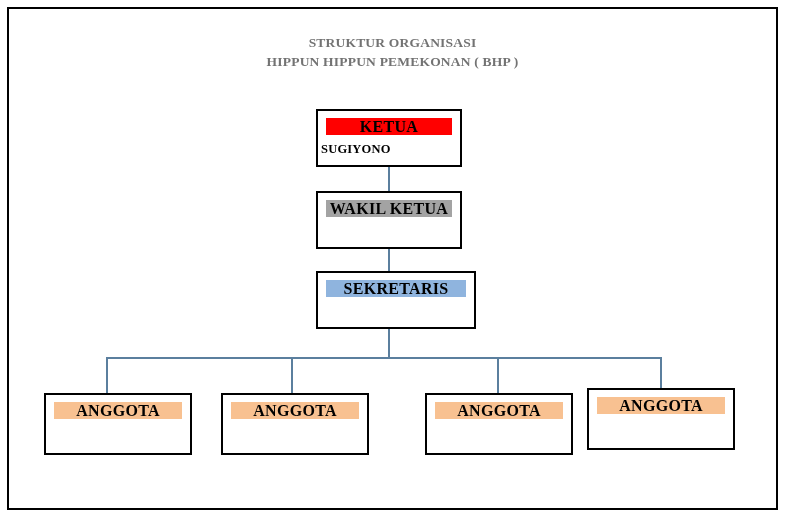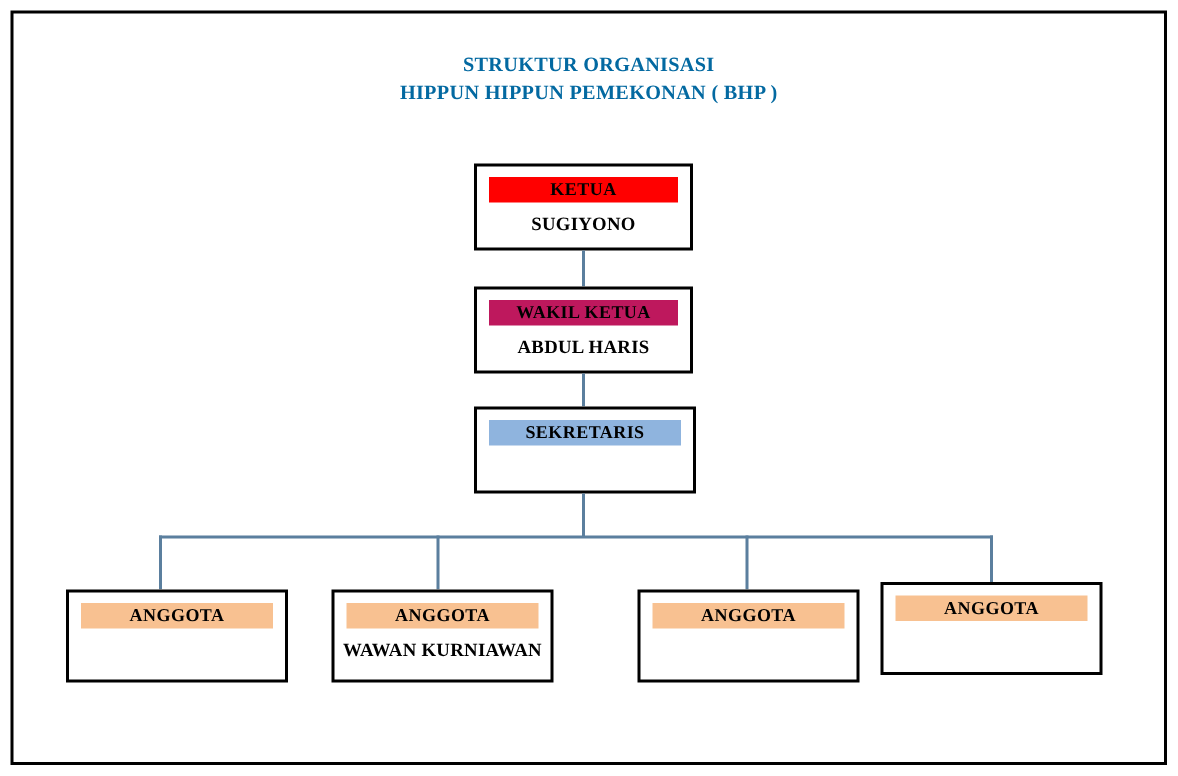--- a/index.html
+++ b/index.html
@@ -29,21 +29,21 @@
   }
   .chart-title {
     position: absolute;
     left: 0;
     top: 33px;
     width: 785px;
     text-align: center;
     font-weight: bold;
     font-size: 13.5px;
     letter-spacing: 0.2px;
-    color: #0369a1;
+    color: #737373;
     line-height: 19px;
   }
   .chart-title div {
     white-space: nowrap;
   }
 
   
   .node {
     position: absolute;
     box-sizing: border-box;
@@ -52,30 +52,30 @@
   }
   .node-header {
     position: absolute;
     left: 8px;
     right: 8px;
     top: 7px;
     height: 17px;
     line-height: 17px;
     text-align: center;
     font-weight: bold;
-    font-size: 12px;
+    font-size: 16px;
     letter-spacing: 0.3px;
     color: #000000;
   }
   .node-name {
     position: absolute;
     left: 3px;
     right: 3px;
     top: 31px;
-    text-align: center;
+    text-align: left;
     font-weight: bold;
     font-size: 12.5px;
     letter-spacing: 0.2px;
     color: #000000;
     white-space: nowrap;
   }
 
   
   .conn {
     position: absolute;
@@ -97,46 +97,44 @@
   </div>
 
   <div class="node" style="left:316px; top:109px; width:146px; height:58px;">
     <div class="node-header" style="background:#FF0000;">KETUA</div>
     <div class="node-name">SUGIYONO</div>
   </div>
 
   <div class="conn conn-v" style="left:388px; top:167px; height:24px;"></div>
 
   <div class="node" style="left:316px; top:191px; width:146px; height:58px;">
-    <div class="node-header" style="background:#be185d;">WAKIL KETUA</div>
-    <div class="node-name">ABDUL HARIS</div>
+    <div class="node-header" style="background:#a3a3a3;">WAKIL KETUA</div>
   </div>
 
   <div class="conn conn-v" style="left:388px; top:249px; height:22px;"></div>
 
-  <div class="node" style="left:316px; top:271px; width:148px; height:58px;">
+  <div class="node" style="left:316px; top:271px; width:160px; height:58px;">
     <div class="node-header" style="background:#8FB4DE;">SEKRETARIS</div>
   </div>
 
   <div class="conn conn-v" style="left:388px; top:329px; height:29px;"></div>
 
   <div class="conn conn-h" style="left:106px; top:357px; width:556px;"></div>
 
   <div class="conn conn-v" style="left:106px; top:357px; height:36px;"></div>
   <div class="conn conn-v" style="left:291px; top:357px; height:36px;"></div>
   <div class="conn conn-v" style="left:497px; top:357px; height:36px;"></div>
   <div class="conn conn-v" style="left:660px; top:357px; height:36px;"></div>
 
   <div class="node" style="left:44px; top:393px; width:148px; height:62px;">
     <div class="node-header" style="background:#F8C191;">ANGGOTA</div>
   </div>
 
   <div class="node" style="left:221px; top:393px; width:148px; height:62px;">
     <div class="node-header" style="background:#F8C191;">ANGGOTA</div>
-    <div class="node-name">WAWAN KURNIAWAN</div>
   </div>
 
   <div class="node" style="left:425px; top:393px; width:148px; height:62px;">
     <div class="node-header" style="background:#F8C191;">ANGGOTA</div>
   </div>
 
   <div class="node" style="left:587px; top:388px; width:148px; height:62px;">
     <div class="node-header" style="background:#F8C191;">ANGGOTA</div>
   </div>
 

